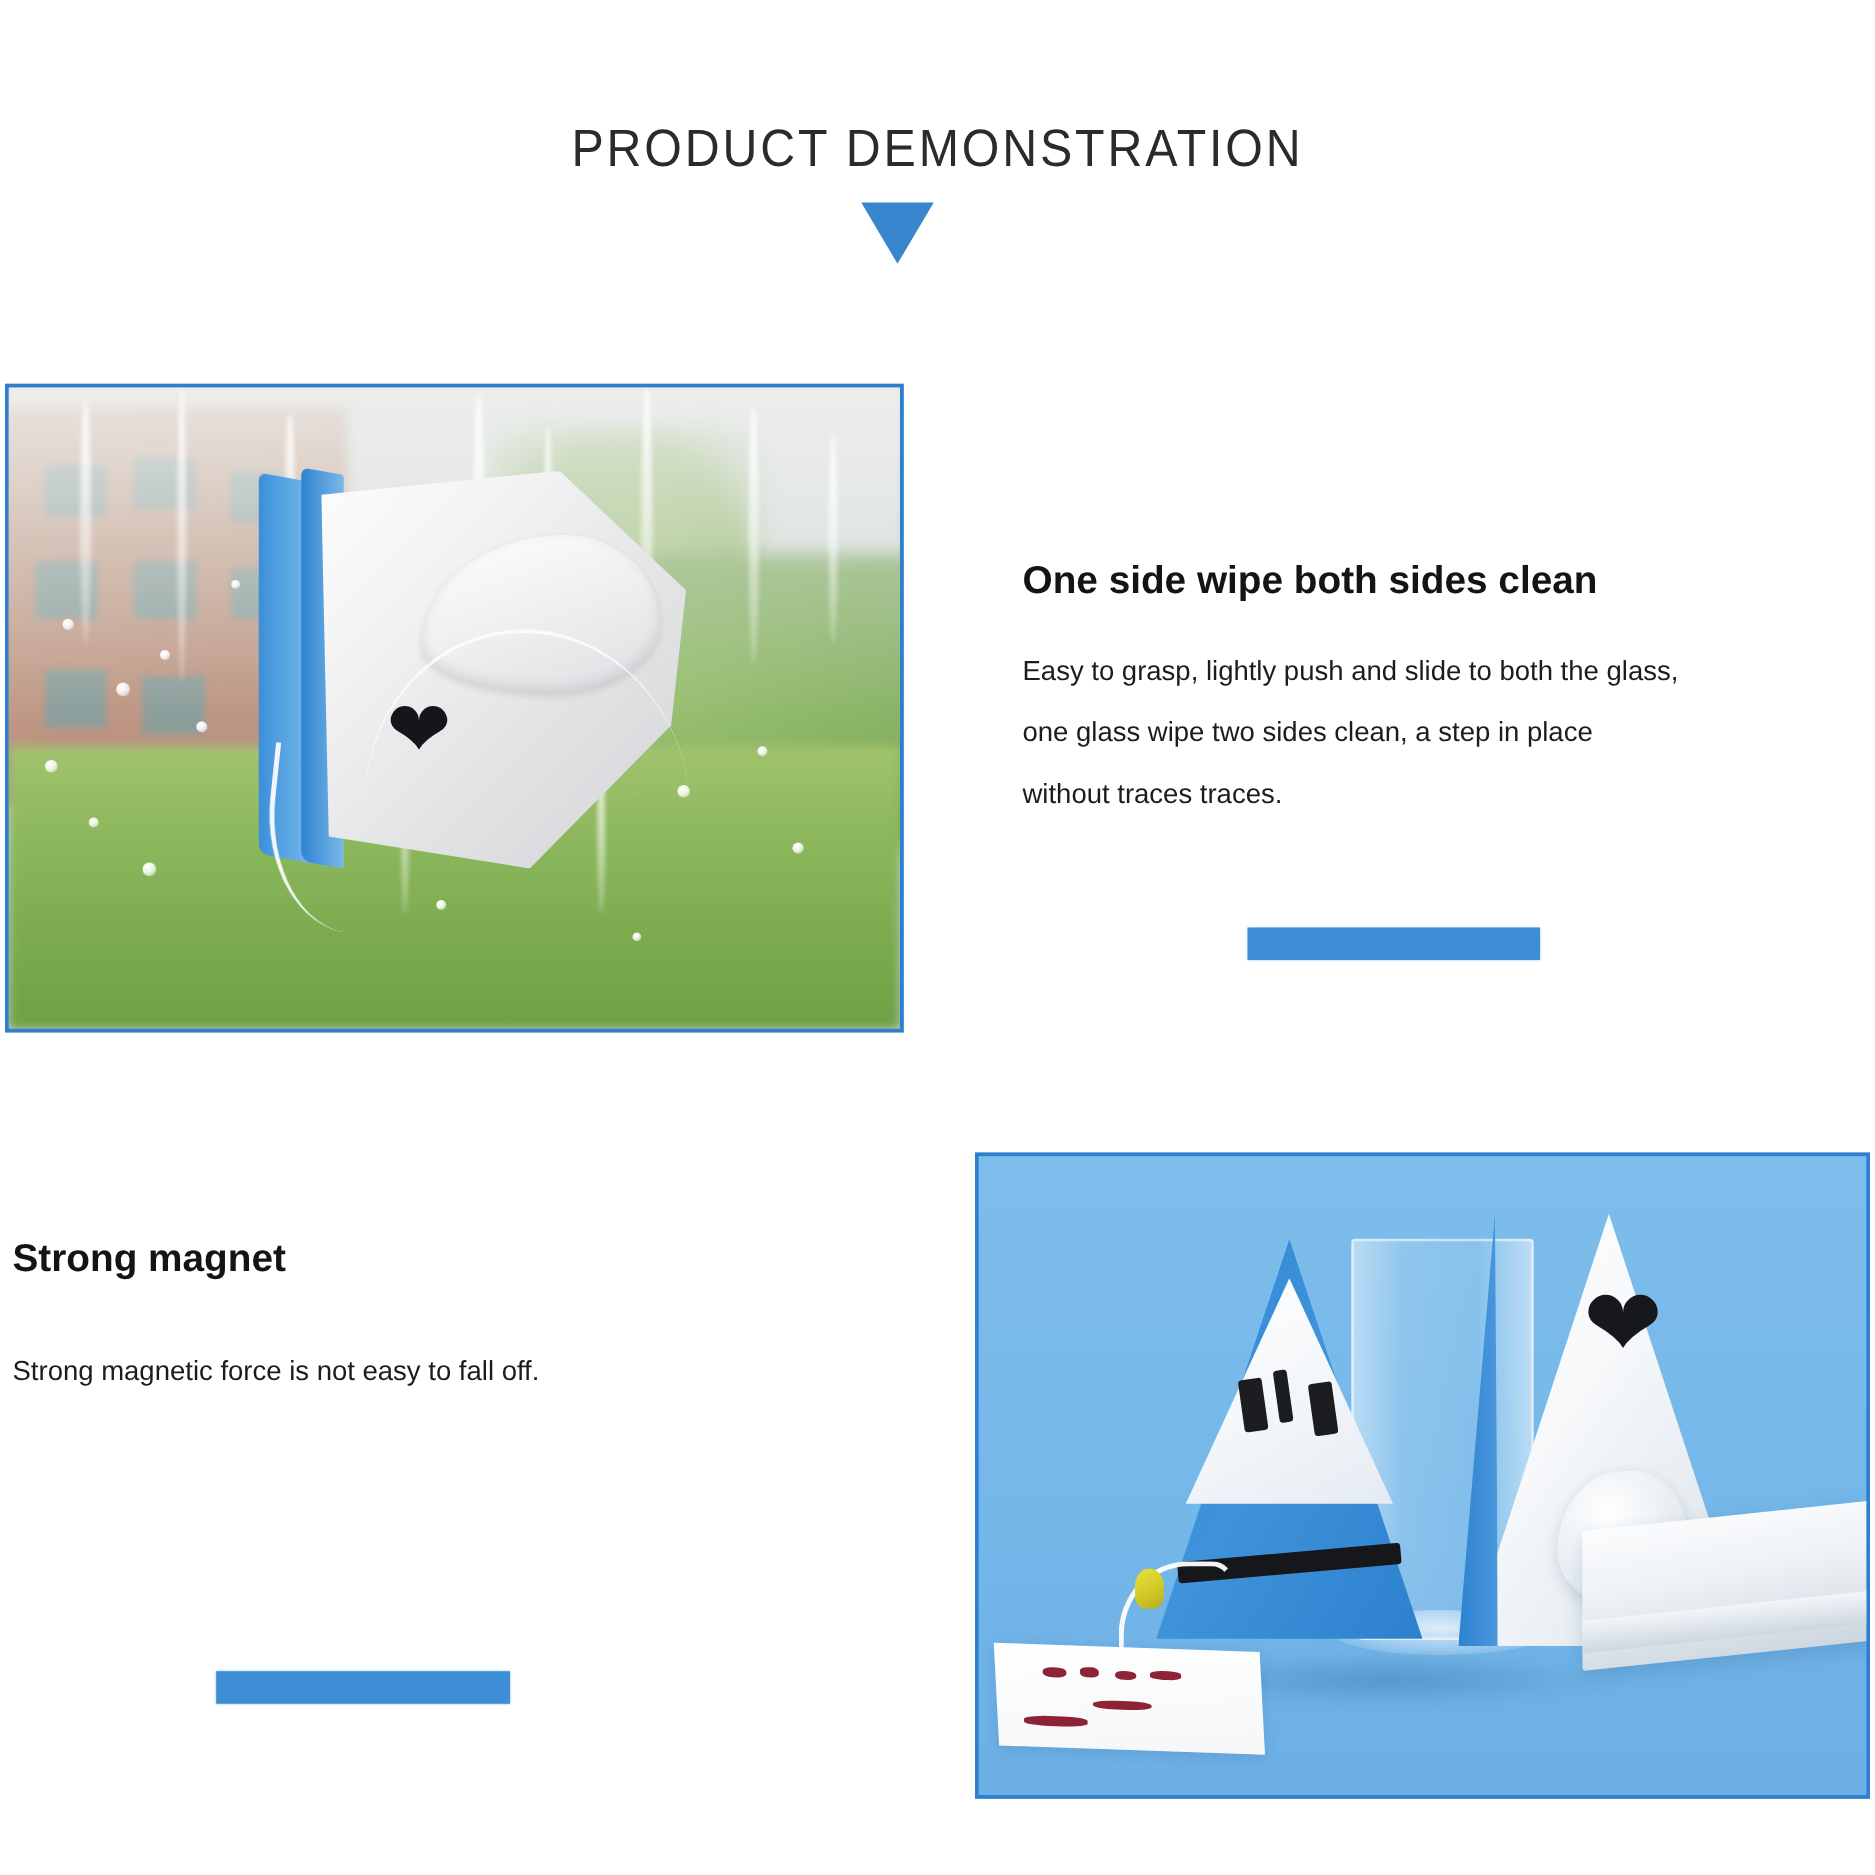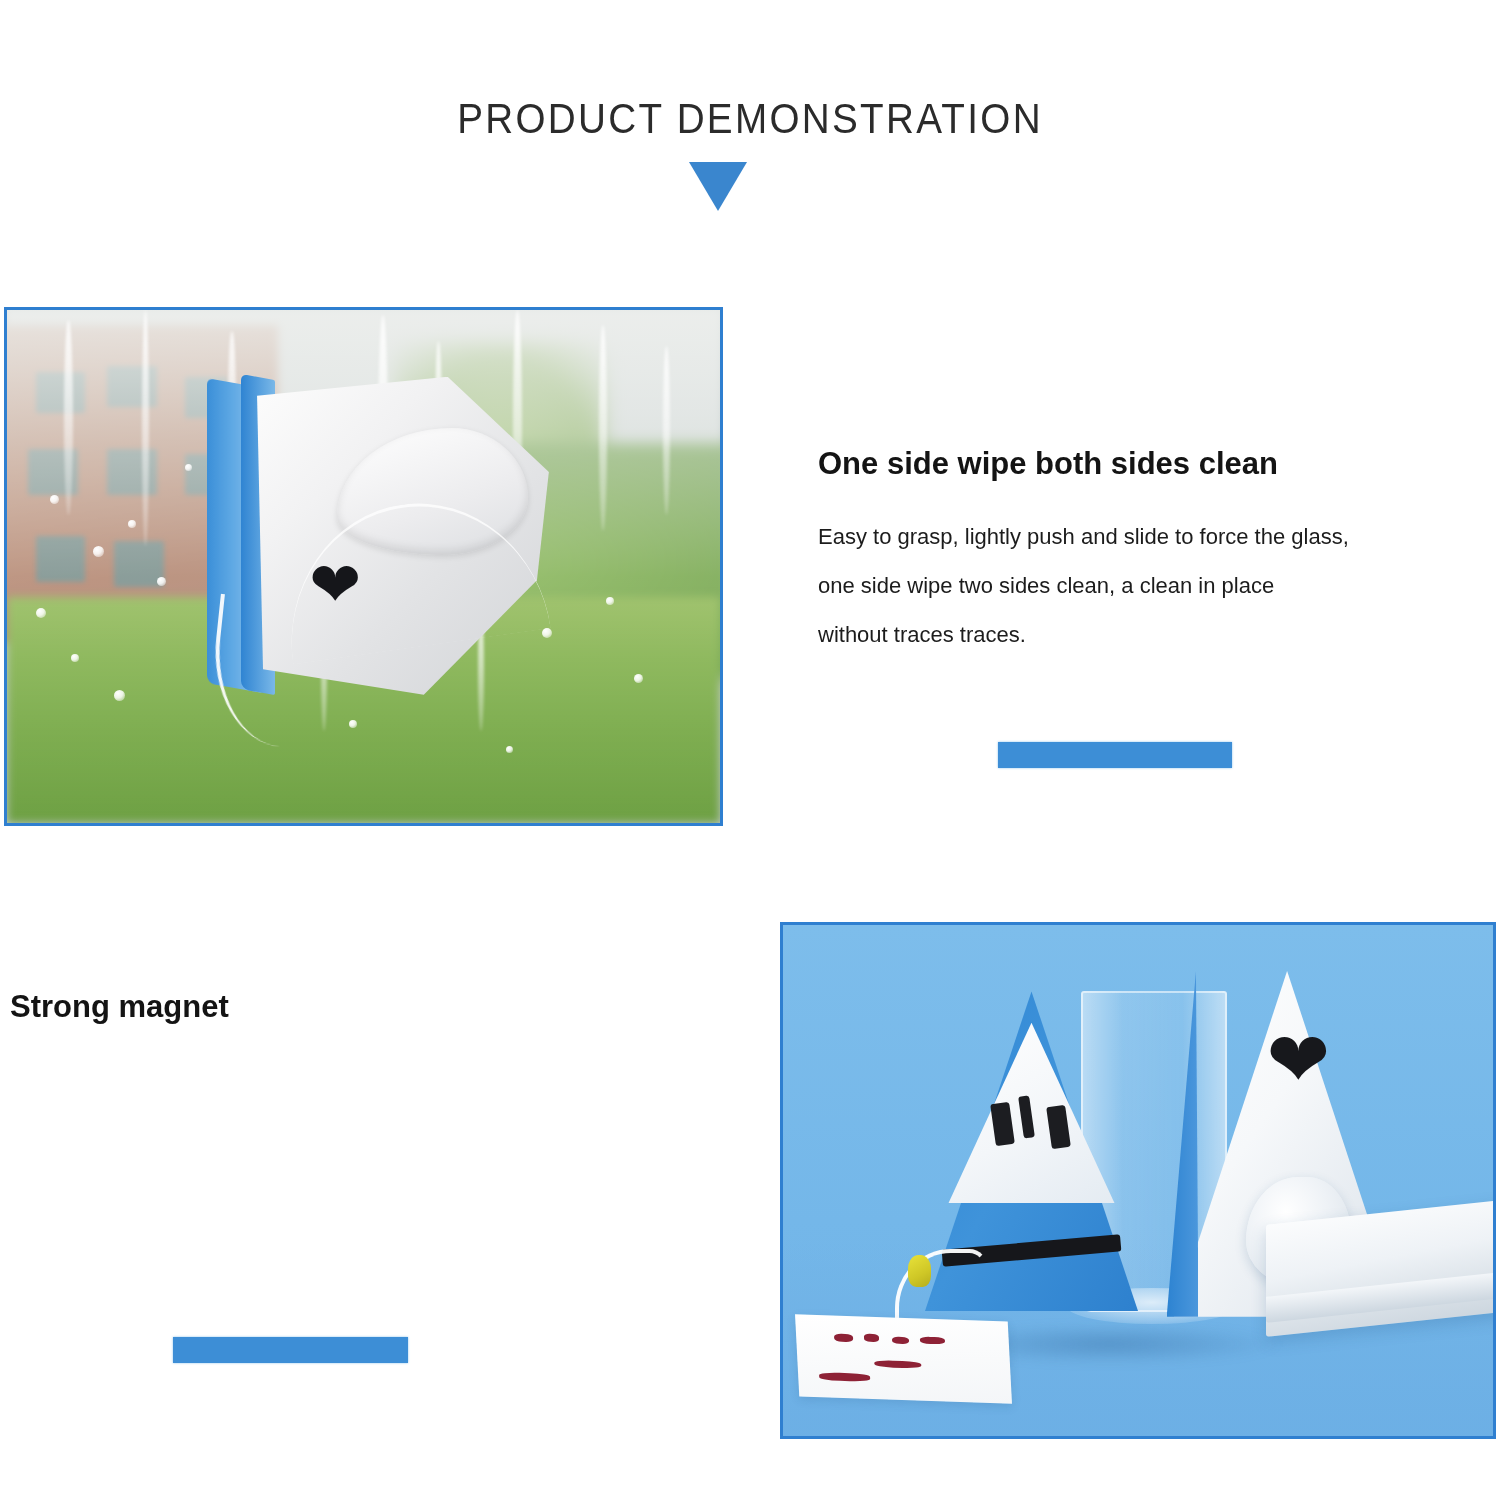--- a/index.html
+++ b/index.html
@@ -357,30 +357,31 @@
       <div class="w1-ridge"></div>
       <div class="w1-heart-shape">❤</div>
       <div class="w1-cord"></div>
     </div>
   </div>
 </div>
 
 <div class="block-heading heading-right">One side wipe both sides clean</div>
 
 <div class="block-body body-right">
-  <span class="line">Easy to grasp, lightly push and slide to force the glass,</span>
-  <span class="line">one side wipe two sides clean, a clean in place</span>
+  <span class="line">Easy to grasp, lightly push and slide to both the glass,</span>
+  <span class="line">one glass wipe two sides clean, a step in place</span>
   <span class="line">without traces traces.</span>
 </div>
 
 <div class="accent-bar bar-right"></div>
 
 <div class="block-heading heading-left">Strong magnet</div>
 
 <div class="block-body body-left">
+  <span class="line">Strong magnetic force is not easy to fall off.</span>
 </div>
 
 <div class="accent-bar bar-left"></div>
 
 <div class="photo photo-product">
   <div class="pp-stage">
     <div class="pp-floorline"></div>
     <div class="pp-shadow"></div>
 
     <div class="pp-glass"></div>

